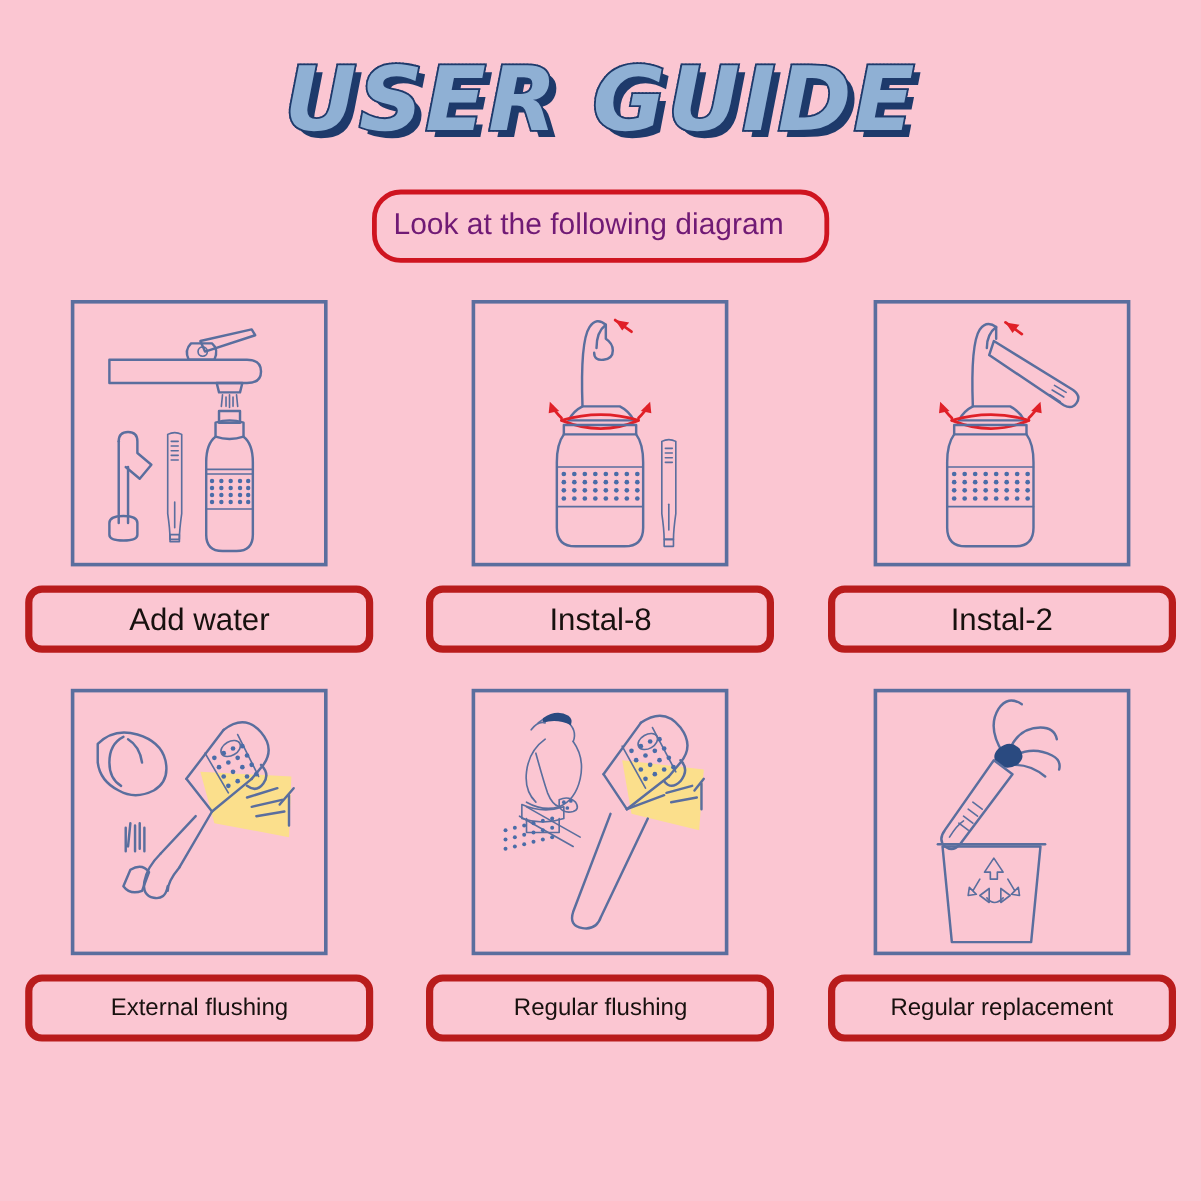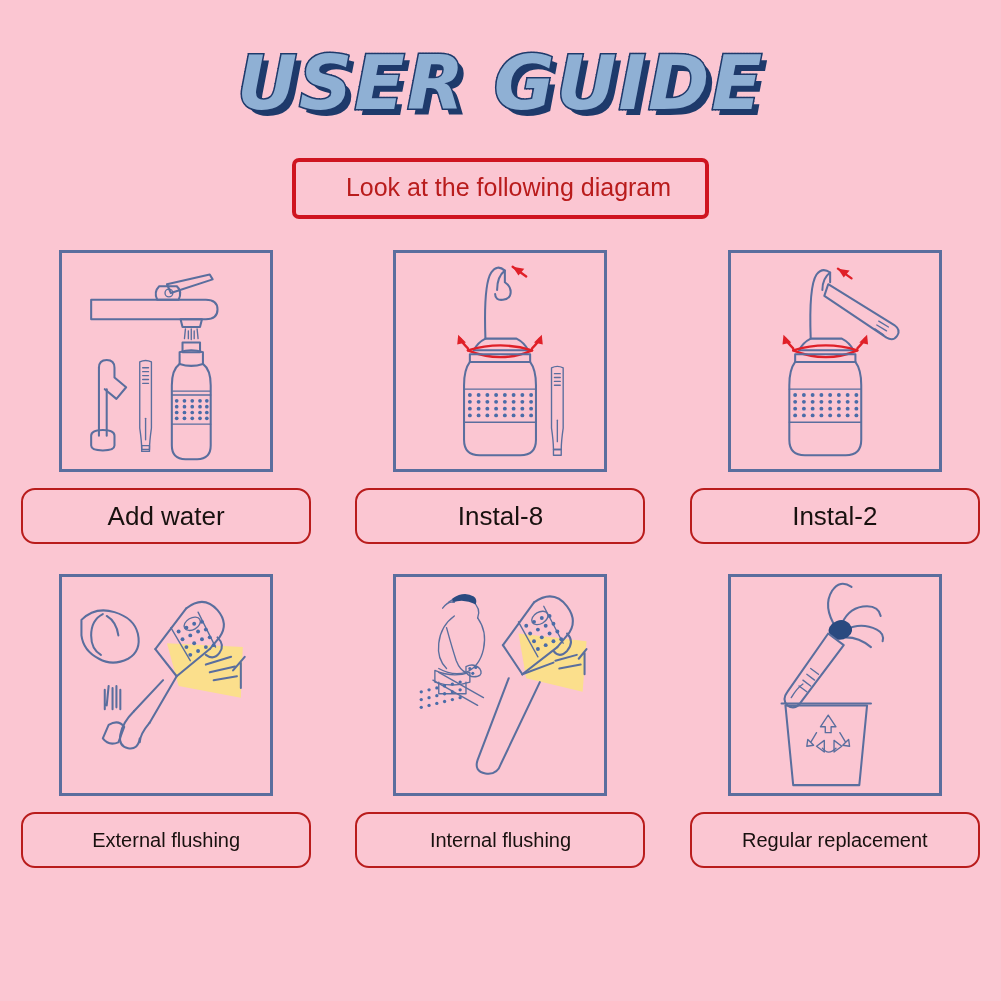--- a/index.html
+++ b/index.html
@@ -63,25 +63,25 @@
   .subtitle-wrap {
     position: absolute;
     left: 0;
     top: 158px;
     width: 1001px;
     text-align: center;
   }
   .subtitle {
     display: inline-block;
     border: 4px solid #cf1420;
-    border-radius: 7px;
-    padding: 13px 34px 15px 50px;
+    border-radius: 24px;
+    padding: 13px 34px 15px 14px;
     font-family: "Liberation Sans", sans-serif;
     font-size: 25px;
-    color: #b91c1c;
+    color: #701a75;
     background: transparent;
     line-height: 1;
   }
 
   
   .grid {
     position: absolute;
     left: 18px;
     top: 250px;
     width: 965px;
@@ -105,21 +105,21 @@
   }
   .panel svg {
     display: block;
     width: 100%;
     height: 100%;
   }
   .label {
     margin-top: 16px;
     width: 290px;
     height: 56px;
-    border: 2px solid #b91c1c;
+    border: 6px solid #b91c1c;
     border-radius: 14px;
     box-sizing: border-box;
     display: flex;
     align-items: center;
     justify-content: center;
     font-family: "Liberation Sans", sans-serif;
     font-size: 26px;
     color: #18110f;
     background: transparent;
     line-height: 1;
@@ -466,21 +466,21 @@
             <circle cx="66" cy="116" r="1.7"></circle>
           <circle cx="26" cy="134" r="1.7"></circle>
             <circle cx="34" cy="132" r="1.7"></circle>
             <circle cx="42" cy="130" r="1.7"></circle>
             <circle cx="50" cy="128" r="1.7"></circle>
             <circle cx="58" cy="126" r="1.7"></circle>
             <circle cx="66" cy="124" r="1.7"></circle>
         </g>
       </svg>
     </div>
-    <div class="label small">Internal flushing</div>
+    <div class="label small">Regular flushing</div>
   </div>
 
   <div class="cell">
     <div class="panel">
       <svg viewBox="0 0 214 222" xmlns="http://www.w3.org/2000/svg">
 
         <path class="ln" d="M108 52 q-14 -22 -4 -38 q8 -12 20 -4"></path>
         <path class="ln" d="M114 48 q8 -18 26 -18 q12 0 14 10"></path>
         <path class="ln" d="M118 54 q16 -8 32 0 q8 4 6 12"></path>
         <path class="ln" d="M118 62 q14 0 26 10"></path>

